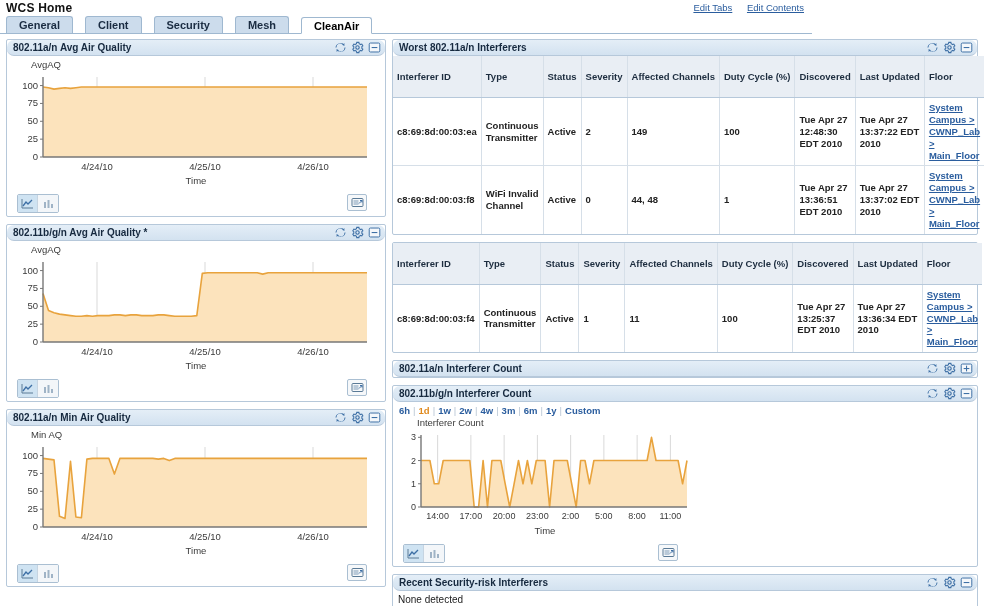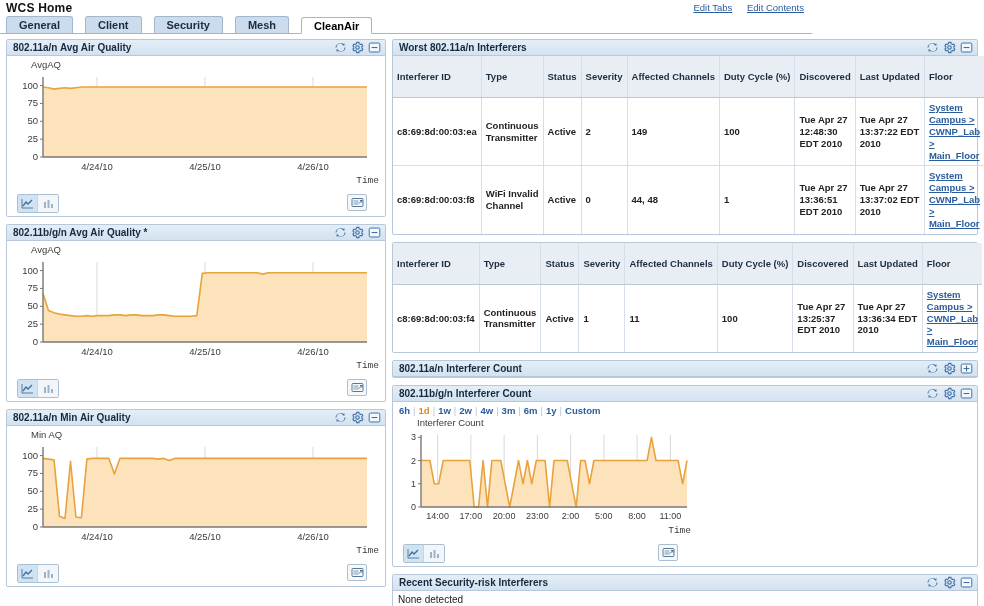--- a/index.html
+++ b/index.html
@@ -42,32 +42,32 @@
   
   .panel {
     border: 1px solid #b6c8da; background: #ffffff;
     margin-bottom: 7px; border-radius: 2px;
   }
   .panel-hd {
     position: relative; height: 16px; line-height: 15px;
     background: linear-gradient(to bottom, #e4eef7 0%, #d3e2f0 100%);
     border-bottom: 1px solid #b6c8da;
     font-size: 10px; font-weight: bold; color: #16293f;
-    padding: 0 58px 0 6px; white-space: nowrap; overflow: hidden;
+    padding: 0 58px 0 6px; white-space: nowrap; overflow: hidden; border-radius: 7px;
   }
   .panel-tools { position: absolute; right: 4px; top: 1px; display: flex; gap: 4px; align-items: center; }
   .ticon { width: 13px; height: 13px; display: block; cursor: pointer; }
   .panel-bd { padding: 0; }
 
   
   .chart-wrap { padding: 3px 6px 4px 6px; }
   .chart-ylabel { font-size: 9.5px; color: #3a3a3a; padding-left: 18px; margin-bottom: 1px; }
   .chart-box { position: relative; }
   .chart-svg { display: block; }
-  .chart-xlabel { text-align: right; font-size: 9.5px; color: #3a3a3a; margin-top: -2px; font-family: Liberation Mono, monospace; }
+  .chart-xlabel { text-align: center; font-size: 9.5px; color: #3a3a3a; margin-top: -2px; }
   .chart-toolbar { position: relative; height: 22px; margin-top: 4px; padding: 0 6px; }
   .btn-group { position: absolute; left: 10px; top: 0; display: flex; border: 1px solid #aabfd2; border-radius: 2px; overflow: hidden; }
   .tbtn { width: 20px; height: 17px; display: flex; align-items: center; justify-content: center; background: #f3f6f9; border-right: 1px solid #c6d4e1; cursor: pointer; }
   .tbtn:last-child { border-right: none; }
   .tbtn.on { background: #cfe3f2; }
   .export-btn { position: absolute; right: 18px; top: 0; width: 20px; height: 17px; display:flex; align-items:center; justify-content:center; border: 1px solid #aabfd2; border-radius: 2px; background: #f6f8fa; cursor: pointer; }
 
   
   table.grid { width: 100%; border-collapse: collapse; font-size: 9.5px; }
   table.grid th {

